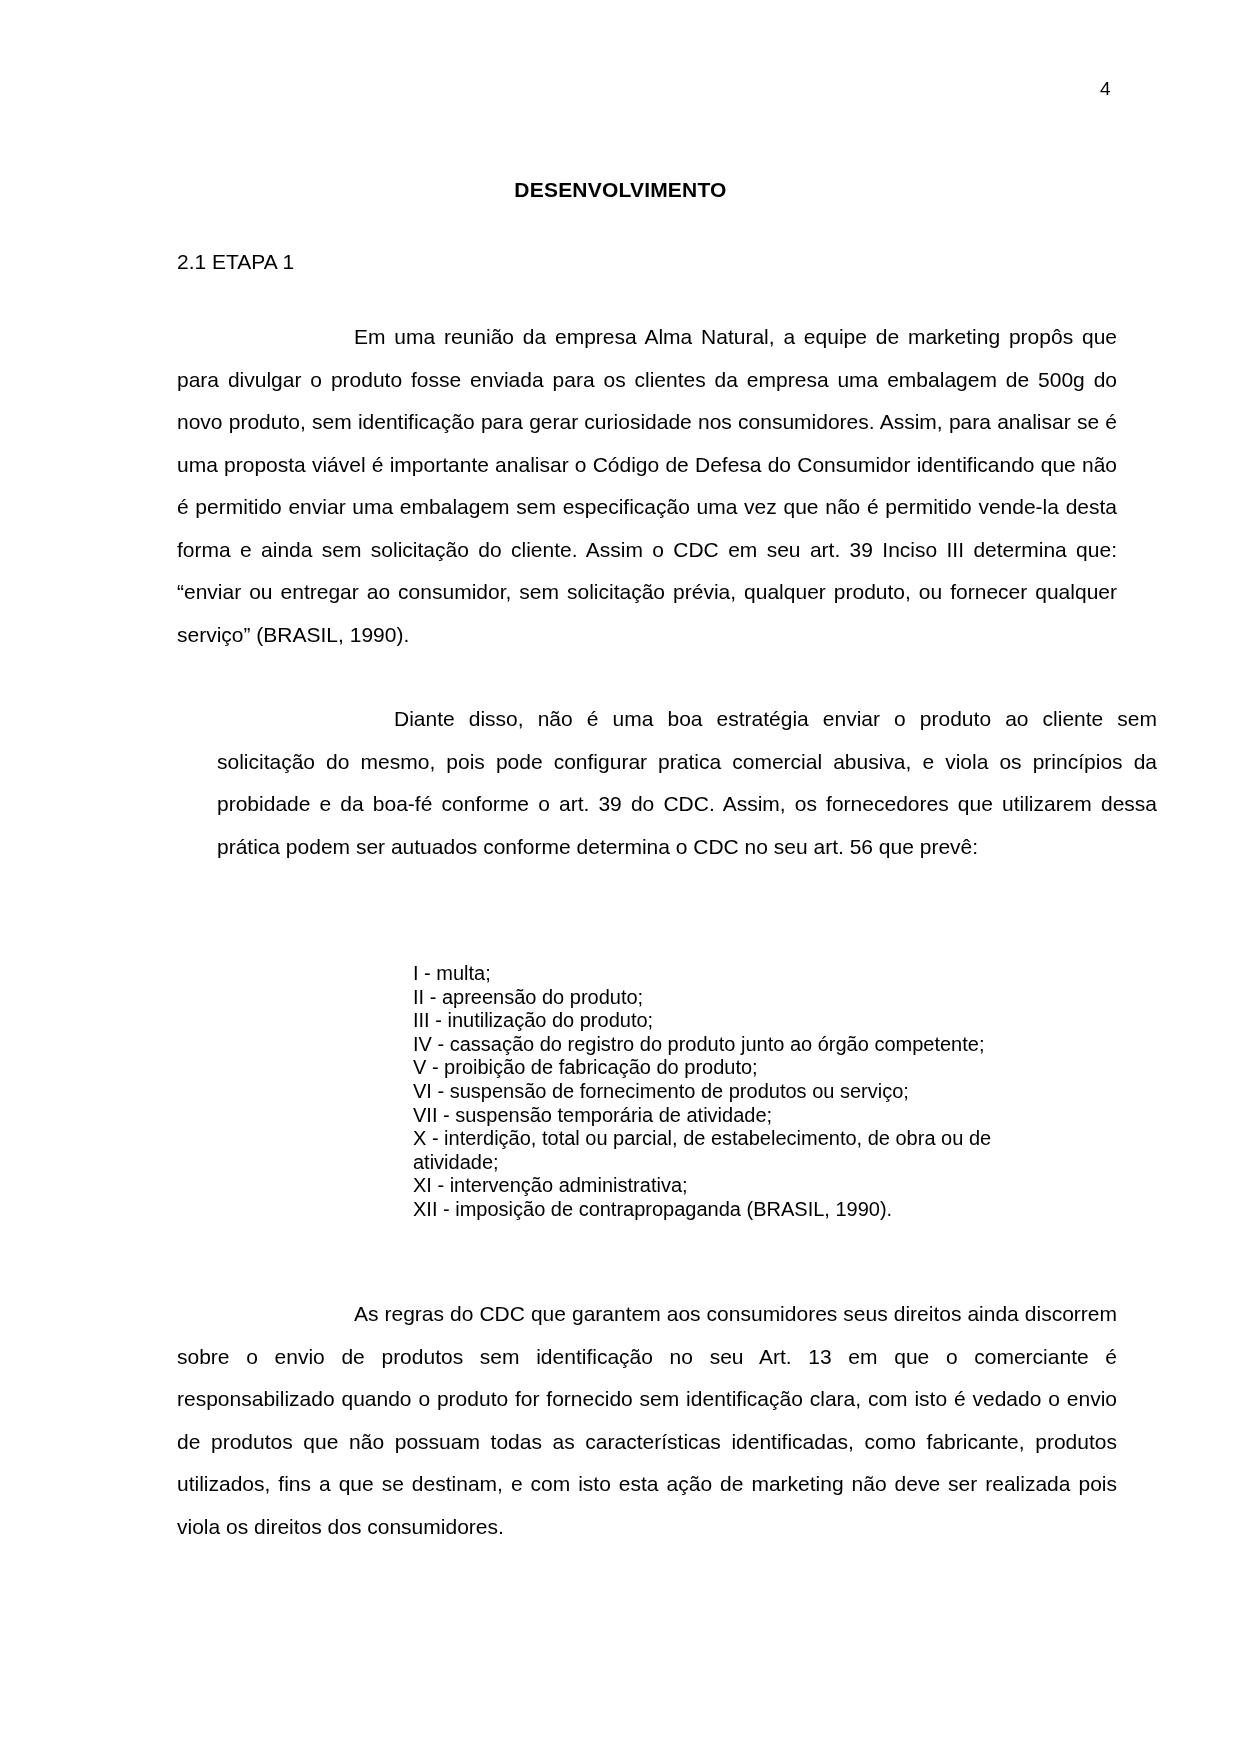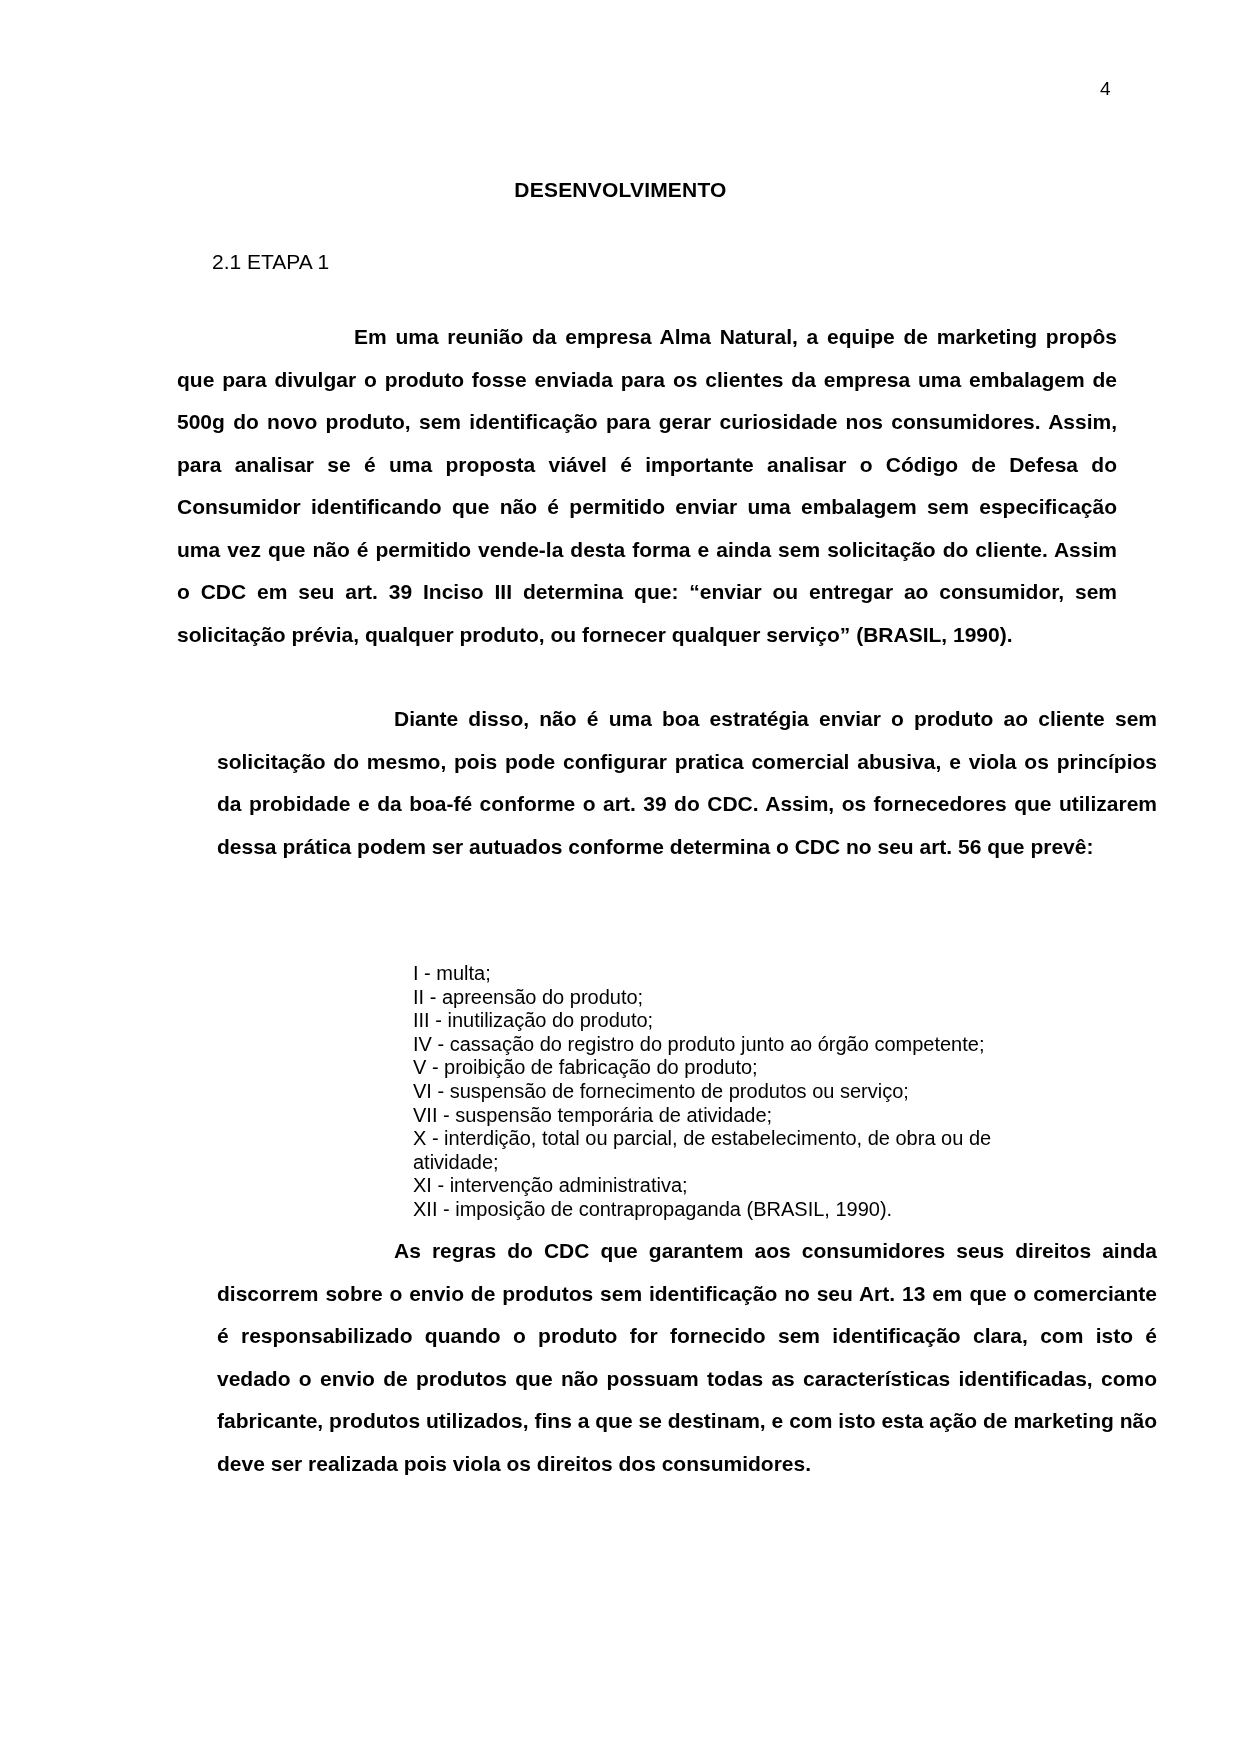--- a/index.html
+++ b/index.html
@@ -1,24 +1,24 @@
 <!DOCTYPE html>
 <html><head>
 <meta charset="utf-8">
 <style>
   html, body { margin: 0; padding: 0; background: #ffffff; }
   body { width: 1241px; height: 1755px; position: relative; overflow: hidden; color: #000; font-family: "Liberation Sans", sans-serif; }
   .page-number { position: absolute; top: 78px; left: 1100px; font-size: 19px; }
   .chapter-title { position: absolute; top: 178px; left: 0; width: 1241px; text-align: center; font-weight: bold; font-size: 21px; letter-spacing: 0.2px; }
-  .section-title { position: absolute; top: 250px; left: 177px; font-size: 21px; margin-left: 35px; }
-  .para { position: absolute; left: 177px; width: 940px; font-size: 21px; line-height: 42.5px; text-align: justify; margin: 0; font-weight: bold; }
+  .section-title { position: absolute; top: 250px; left: 177px; font-size: 21px; }
+  .para { position: absolute; left: 177px; width: 940px; font-size: 21px; line-height: 42.5px; text-align: justify; margin: 0; }
   .para .indent { display: inline-block; width: 177px; }
   #p1 { top: 316px; }
   #p2 { top: 698px; margin-left: 40px; }
-  #p3 { top: 1230px; margin-left: 40px; }
+  #p3 { top: 1293px; }
   .quote { position: absolute; left: 413px; top: 962px; width: 620px; font-size: 20px; line-height: 23.6px; margin: 0; padding: 0; list-style: none; }
   .quote li { margin: 0; padding: 0; }
 </style>
 </head>
 <body>
 
 <div class="page-number">4</div>
 
 <div class="chapter-title">DESENVOLVIMENTO</div>
 

